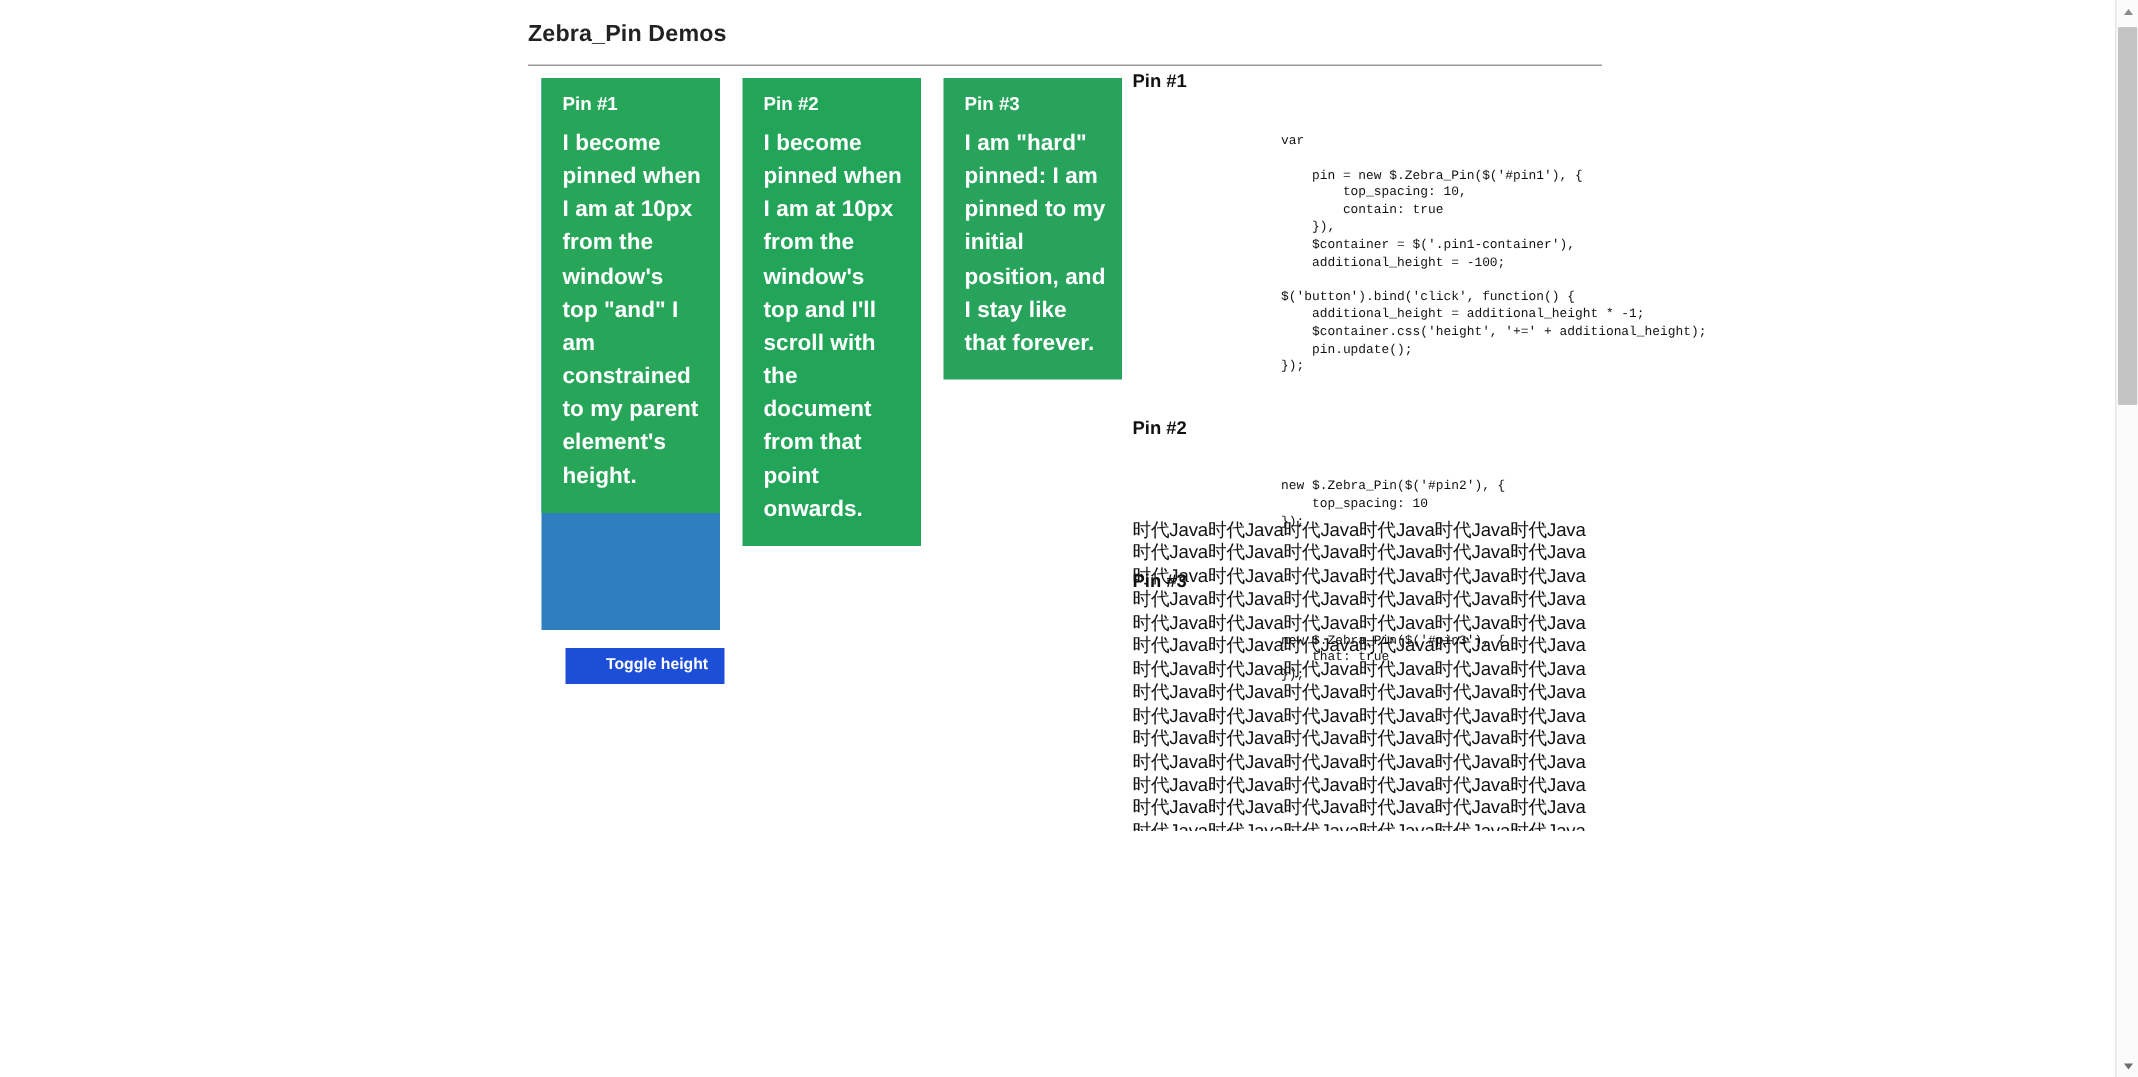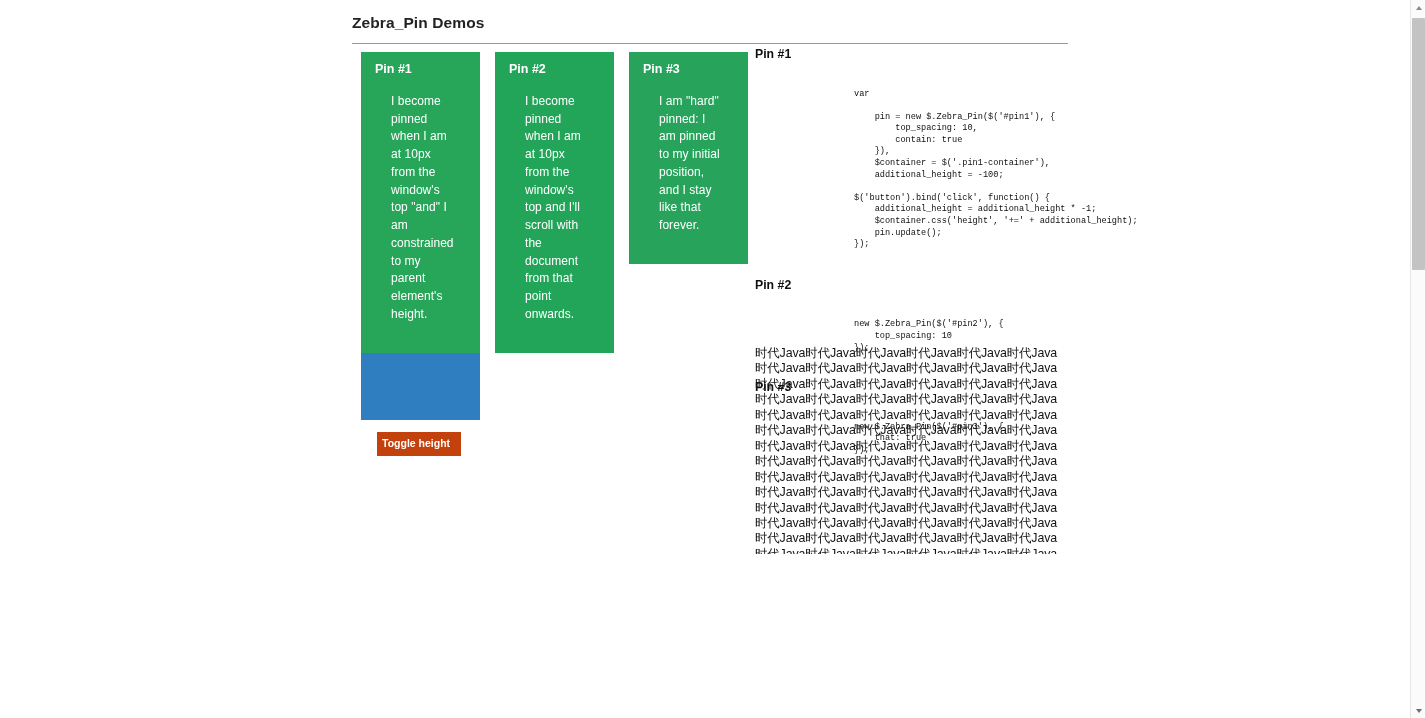--- a/index.html
+++ b/index.html
@@ -78,33 +78,33 @@
   .pin-box.green-b { background: #22a559; }
   .pin-box.green-c { background: #28a35c; }
 
   .pin-heading {
     font-size: 12.5px;
     font-weight: bold;
     margin: 0 0 8px 0;
     line-height: 1.1;
   }
   .pin-text {
-    font-size: 12px;
+    font-size: 15px;
     line-height: 1.48;
-    margin: 16px;
-    font-weight: normal;
+    margin: 0;
+    font-weight: bold;
     letter-spacing: 0.05px;
   }
 
   #toggle-height-button {
     position: absolute;
     left: 373px;
     top: 432px;
-    padding: 6px 11px 7px 5px;
-    background: #c2410c;
+    padding: 6px 11px 7px 27px;
+    background: #1d4ed8;
     color: #ffffff;
     border: 0;
     font-family: "Liberation Sans", sans-serif;
     font-size: 10.5px;
     font-weight: bold;
     cursor: pointer;
     line-height: 1;
   }
 
   

